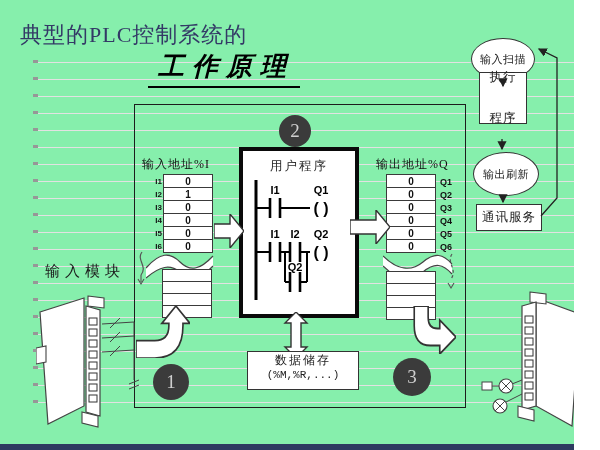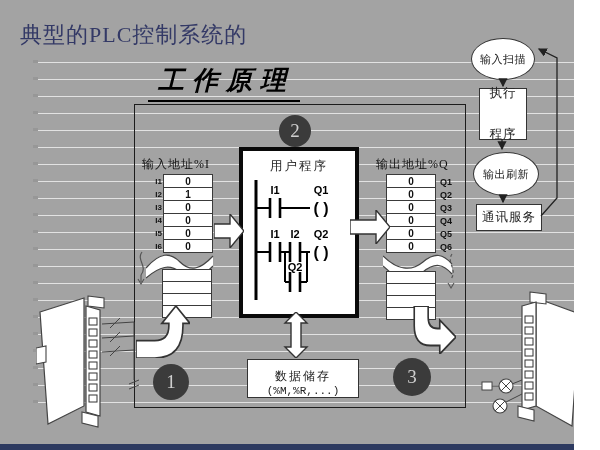--- a/index.html
+++ b/index.html
@@ -1,45 +1,45 @@
 <!DOCTYPE html>
 <html><head>
 <meta charset="utf-8">
 <style>
   html,body{margin:0;padding:0;background:#fff;}
-  #stage{position:relative;width:574px;height:450px;background:#a3a3a3;overflow:hidden;
+  #stage{position:relative;width:574px;height:450px;background:#86efac;overflow:hidden;
          font-family:"Liberation Serif",serif;}
   .abs{position:absolute;}
   
   .rules{position:absolute;left:36px;right:0;top:46px;height:366px;
          background:repeating-linear-gradient(to bottom,transparent 0 16px,#e2e2e2 16px 17px);}
   .ticks{position:absolute;left:33px;top:46px;width:5px;height:362px;
          background:repeating-linear-gradient(to bottom,transparent 0 14px,#979797 14px 17px);}
   .title{left:20px;top:20px;font-size:22px;letter-spacing:1px;color:#333966;white-space:nowrap;}
-  .subtitle{left:148px;top:63px;font-size:26px;font-weight:bold;font-style:italic;
+  .subtitle{left:148px;top:49px;font-size:26px;font-weight:bold;font-style:italic;
             letter-spacing:8px;color:#000;border-bottom:2.5px solid #000;padding:0 6px 2px 10px;}
   .mainbox{left:134px;top:104px;width:330px;height:302px;border:1.6px solid #1c1c1c;}
   .cpu{left:208px;top:113px;font-family:"Liberation Sans",sans-serif;
        font-size:25px;font-weight:bold;font-style:italic;color:#050505;}
   .badge{border-radius:50%;background:#3b3b3b;color:#cfcfcf;display:flex;align-items:center;
          justify-content:center;font-size:19px;}
   .tblhead{font-size:12px;letter-spacing:1px;color:#111;white-space:nowrap;}
   .vrow{display:flex;align-items:stretch;height:13px;}
   .vlabel{width:13px;font:bold 8px "Liberation Sans",sans-serif;color:#111;
           display:flex;align-items:center;justify-content:flex-end;padding-right:1px;}
   .vcell{width:48px;border:1px solid #3a3a3a;margin-top:-1px;background:#fff;
          font:bold 10px "Liberation Sans",sans-serif;color:#111;
          display:flex;align-items:center;justify-content:center;}
   .ecell{width:48px;height:11px;border:1px solid #3a3a3a;margin-top:-1px;background:#fff;}
   .qlabel{height:13px;font:bold 9px "Liberation Sans",sans-serif;color:#111;
           display:flex;align-items:center;}
   .progbox{left:239px;top:147px;width:112px;height:163px;border:4px solid #0a0a0a;background:#fff;}
   .progtitle{text-align:center;margin-top:7px;font-size:12.5px;letter-spacing:2px;color:#2a2a2a;}
-  .datastore{left:247px;top:359px;width:110px;height:37px;border:1.4px solid #333;background:#fff;
-             display:flex;flex-direction:column;align-items:center;justify-content:flex-end;}
+  .datastore{left:247px;top:351px;width:110px;height:37px;border:1.4px solid #333;background:#fff;
+             display:flex;flex-direction:column;align-items:center;justify-content:flex-start;}
   .ds1{font-size:12px;letter-spacing:2px;color:#222;}
   .ds2{font:11px "Liberation Mono",monospace;color:#222;}
   .modlabel{font-size:15px;letter-spacing:5px;color:#1a1a1a;white-space:nowrap;}
   .flowshape{border:1.4px solid #333;background:#fff;display:flex;flex-direction:column;
              align-items:center;justify-content:center;color:#222;}
   .ellipse{border-radius:50%;}
   .fs11{font-size:11px;letter-spacing:0.5px;white-space:nowrap;}
   .fs12{font-size:12.5px;letter-spacing:1px;line-height:1.55;white-space:nowrap;}
   .bottombar{position:absolute;left:0;bottom:0;width:600px;height:6px;background:#2d3a60;}
   svg{display:block;}
@@ -200,20 +200,21 @@
   </svg>
 
   <div class="abs badge" style="left:153px;top:364px;width:36px;height:36px;">1</div>
   <div class="abs badge" style="left:393px;top:358px;width:38px;height:38px;">3</div>
 
   <div class="abs datastore">
     <div class="ds1">数据储存</div>
     <div class="ds2">(%M,%R,...)</div>
   </div>
 
+  <div class="abs modlabel" style="left:45px;top:262px;">输入模块</div>
 
   <svg class="abs" style="left:36px;top:290px;" width="105" height="140" viewBox="0 0 105 140">
     <polygon points="4,22 48,8 48,116 12,134" fill="#fff" stroke="#444" stroke-width="1.2"></polygon>
     <polygon points="0,58 10,56 10,72 0,74" fill="#fff" stroke="#444" stroke-width="1.1"></polygon>
     <polygon points="52,6 68,8 68,18 52,16" fill="#fff" stroke="#444" stroke-width="1.1"></polygon>
     <polygon points="50,16 64,20 64,126 50,122" fill="#fff" stroke="#444" stroke-width="1.2"></polygon>
     <rect x="53" y="28" width="8" height="7" fill="#fff" stroke="#333"></rect>
     <rect x="53" y="39" width="8" height="7" fill="#fff" stroke="#333"></rect>
     <rect x="53" y="50" width="8" height="7" fill="#fff" stroke="#333"></rect>
     <rect x="53" y="61" width="8" height="7" fill="#fff" stroke="#333"></rect>
@@ -251,21 +252,21 @@
     <path d="M31,93 L41,103 M41,93 L31,103" stroke="#444" stroke-width="1"></path>
     <circle cx="30" cy="118" r="7" fill="#fff" stroke="#444" stroke-width="1.1"></circle>
     <path d="M25,113 L35,123 M35,113 L25,123" stroke="#444" stroke-width="1"></path>
     <rect x="12" y="94" width="10" height="8" fill="#fff" stroke="#444"></rect>
     <line x1="29" y1="98" x2="22" y2="98" stroke="#444" stroke-width="1"></line>
   </svg>
 
   <div class="abs flowshape ellipse" style="left:471px;top:38px;width:62px;height:40px;">
     <div class="fs11">输入扫描</div>
   </div>
-  <div class="abs flowshape" style="left:479px;top:88px;width:46px;height:50px;gap:22px;">
+  <div class="abs flowshape" style="left:479px;top:72px;width:46px;height:50px;gap:22px;">
     <div class="fs12">执行</div>
     <div class="fs12">程序</div>
   </div>
   <div class="abs flowshape ellipse" style="left:473px;top:152px;width:64px;height:42px;align-items:center;">
     <div class="fs11">输出刷新</div>
   </div>
   <div class="abs flowshape" style="left:476px;top:204px;width:64px;height:25px;">
     <div class="fs12">通讯服务</div>
   </div>
 

